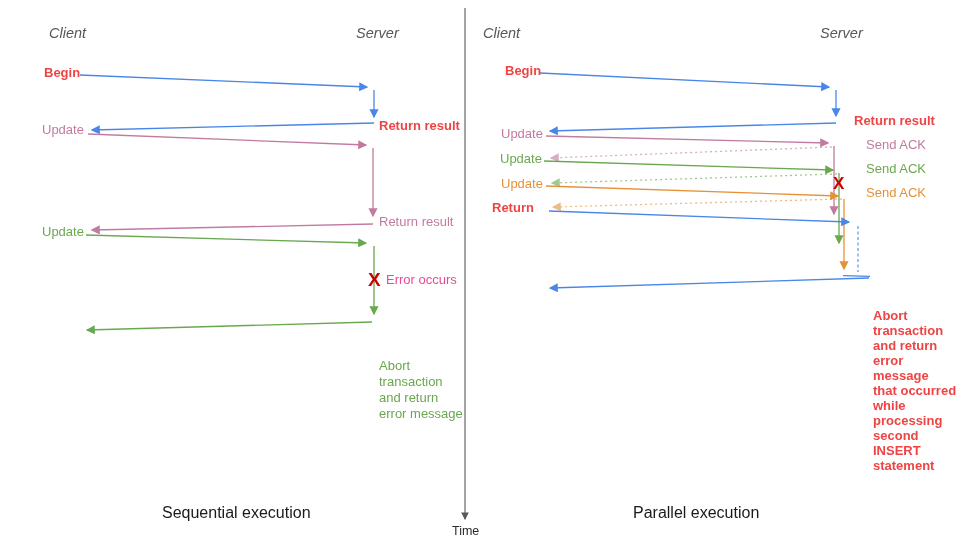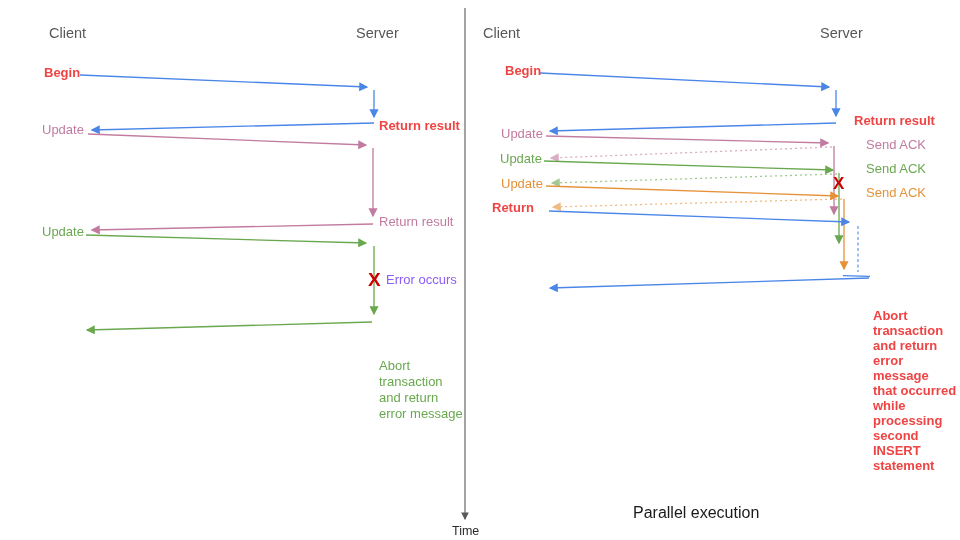--- a/index.html
+++ b/index.html
@@ -2,27 +2,27 @@
 <html><head>
 <meta charset="utf-8">
 <style>
   html,body{margin:0;padding:0;background:#fff;}
   #stage{
     position:relative;width:960px;height:540px;background:#ffffff;
     font-family:"Liberation Sans","DejaVu Sans",sans-serif;overflow:hidden;
   }
   #flow-svg{position:absolute;left:0;top:0;width:960px;height:540px;}
   .lbl{position:absolute;font-size:13px;line-height:14px;white-space:nowrap;}
-  .hdr{font-size:14.5px;color:#575757;}
+  .hdr{font-size:14.5px;font-style:italic;color:#575757;}
   .cap{font-size:16px;color:#1a1a1a;}
   .c-blue{color:#ef4444;font-weight:bold;}
   .c-pink{color:#c27ba0;}
   .c-green{color:#6aa84f;}
   .c-orange{color:#e69138;}
-  .c-redtext{color:#8b5cf6;}
+  .c-redtext{color:#ec4899;}
   .xmark{position:absolute;color:#cc0000;font-weight:bold;font-size:19px;line-height:19px;}
   .xmark.small{font-size:17px;line-height:17px;}
   .multiline{white-space:pre-line;margin-top:44px;}
   .abort-seq{line-height:16px;}
   .abort-par{line-height:15px;}
   .time-lbl{font-size:12.5px;color:#2b2b2b;}
 </style>
 </head>
 <body>
 
@@ -97,20 +97,21 @@
   <div class="lbl c-green" style="left:42px;top:225px;">Update</div>
 
   <div class="xmark" style="left:368px;top:270px;">X</div>
   <div class="lbl c-redtext" style="left:386px;top:273px;">Error occurs</div>
 
   <div class="lbl c-green multiline abort-seq" style="left:379px;top:314px;">Abort
 transaction
 and return
 error message</div>
 
+  <div class="lbl cap" style="left:162px;top:506px;">Sequential execution</div>
 
   <div class="lbl hdr" style="left:483px;top:26px;">Client</div>
   <div class="lbl hdr" style="left:820px;top:26px;">Server</div>
 
   <div class="lbl c-blue" style="left:505px;top:64px;">Begin</div>
   <div class="lbl c-blue" style="left:854px;top:114px;">Return result</div>
   <div class="lbl c-pink" style="left:501px;top:127px;">Update</div>
   <div class="lbl c-pink" style="left:866px;top:138px;">Send ACK</div>
   <div class="lbl c-green" style="left:500px;top:152px;">Update</div>
   <div class="lbl c-green" style="left:866px;top:162px;">Send ACK</div>

